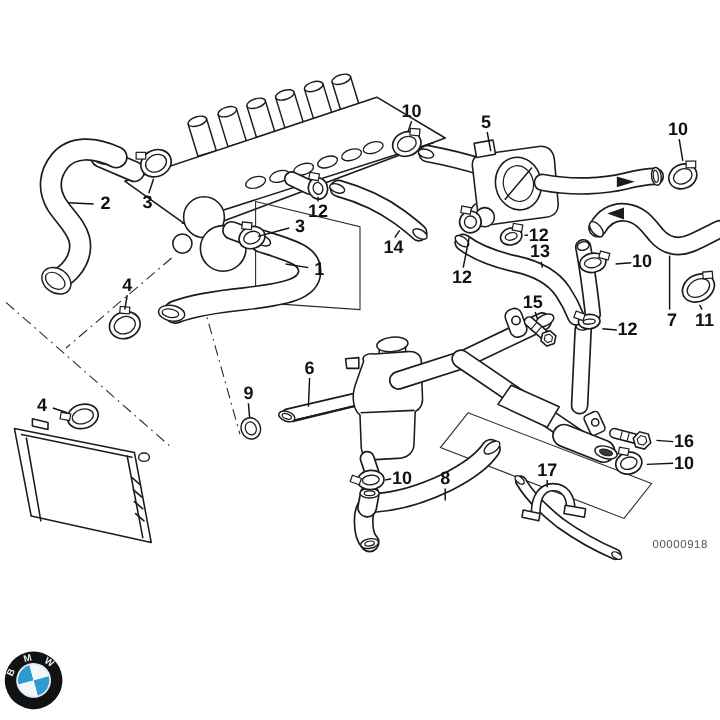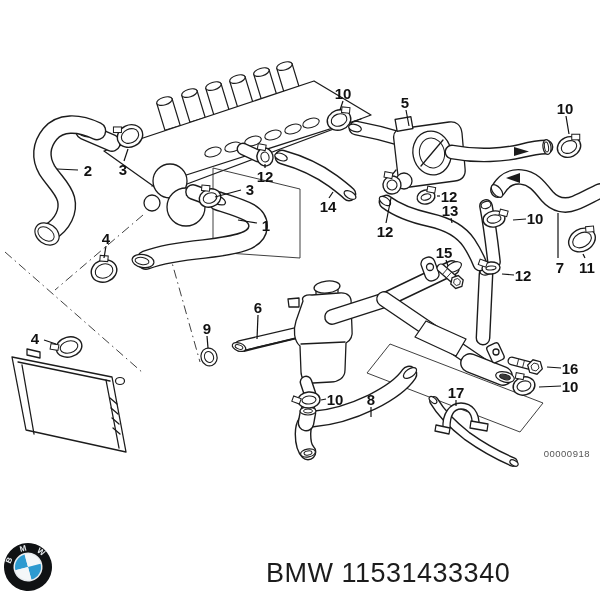--- a/index.html
+++ b/index.html
@@ -378,15 +378,14 @@
     <path d="M26,26 L26,13 A13,13 0 0 1 39,26 Z" fill="#f4f7f9"></path>
     <path d="M26,26 L39,26 A13,13 0 0 1 26,39 Z" fill="#2d9ad0"></path>
     <path d="M26,26 L26,39 A13,13 0 0 1 13,26 Z" fill="#f4f7f9"></path>
     <g id="roundel-letters" font-family="Liberation Sans, sans-serif" font-size="8" font-weight="bold" fill="#e9edf0">
           <text x="11.445155580739417" y="16.287035415955753" text-anchor="middle" transform="rotate(-50 11.445155580739417 16.287035415955753)">B</text>
           <text x="26" y="9.5" text-anchor="middle" transform="rotate(0 26 9.5)">M</text>
           <text x="40.55484441926058" y="16.287035415955753" text-anchor="middle" transform="rotate(50 40.55484441926058 16.287035415955753)">W</text>
         </g>
   </g>
 </svg>
-<div class="footer-caption">BMW 11531433340</div>
 
 </div>
 
 </body></html>

